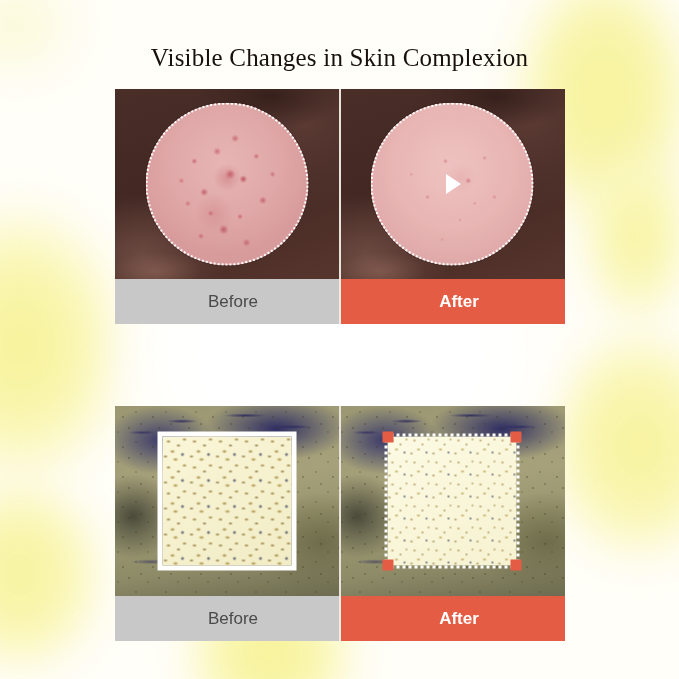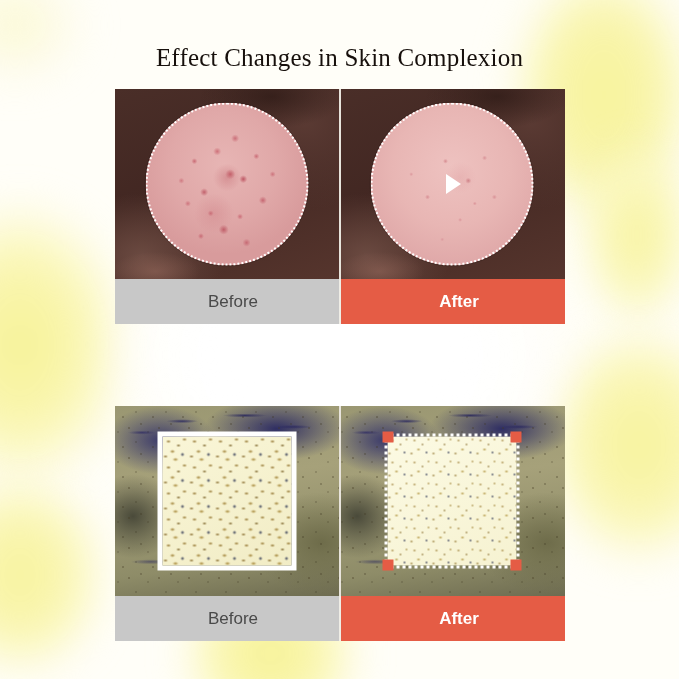--- a/index.html
+++ b/index.html
@@ -368,21 +368,21 @@
   <div class="blob blob-r1"></div>
   <div class="blob blob-l1"></div>
   <div class="blob blob-r2"></div>
   <div class="blob blob-l2"></div>
   <div class="blob blob-b1"></div>
   <div class="blob blob-center-wash"></div>
 </div>
 
 <div id="content">
 
-  <div class="section-title" id="title-complexion" style="color: rgb(23, 16, 12);">Effect Changes in Skin Complexion</div>
+  <div class="section-title" id="title-complexion" style="color: rgb(23, 16, 12);">Visible Changes in Skin Complexion</div>
 
   <div class="compare-block" id="block-complexion">
 
     <div class="photo-row">
 
       <div class="photo left">
         <div class="skin-bg"></div>
         <div class="zoom-circle">
           <div class="skin-face face-before"></div>
         </div>

